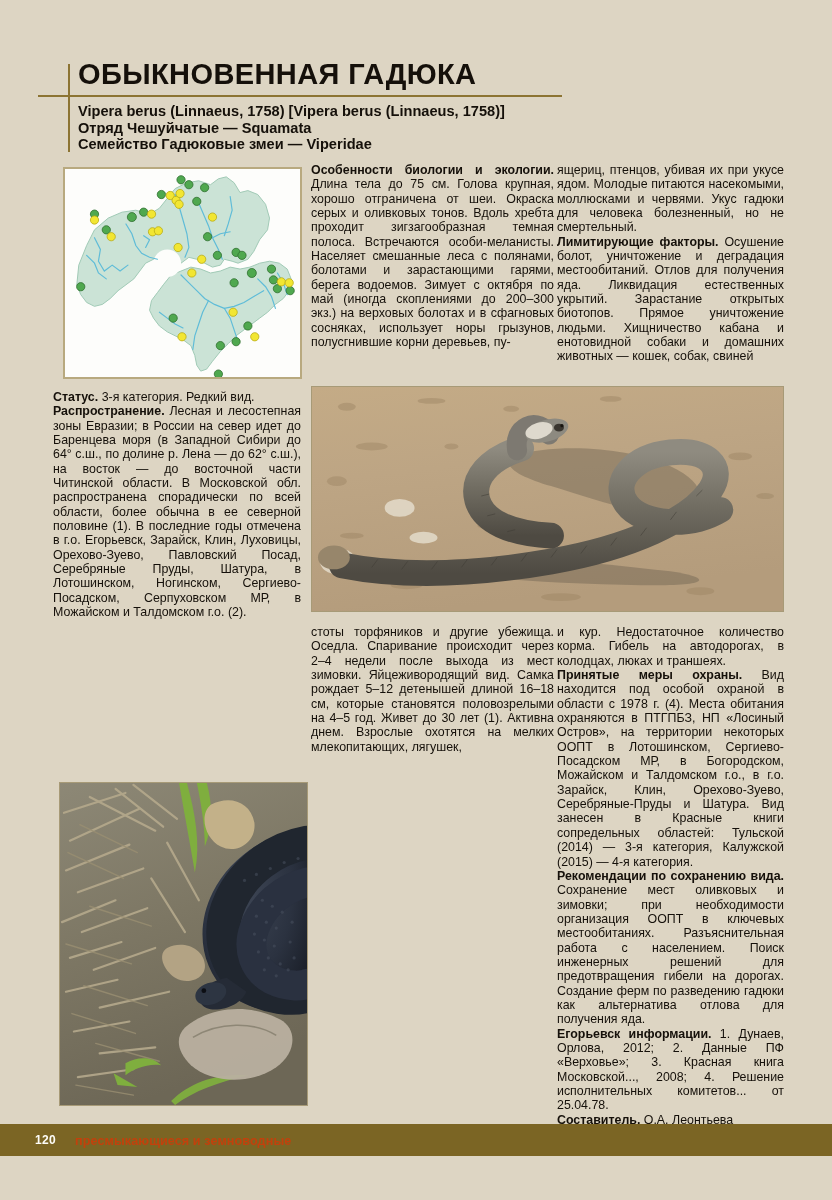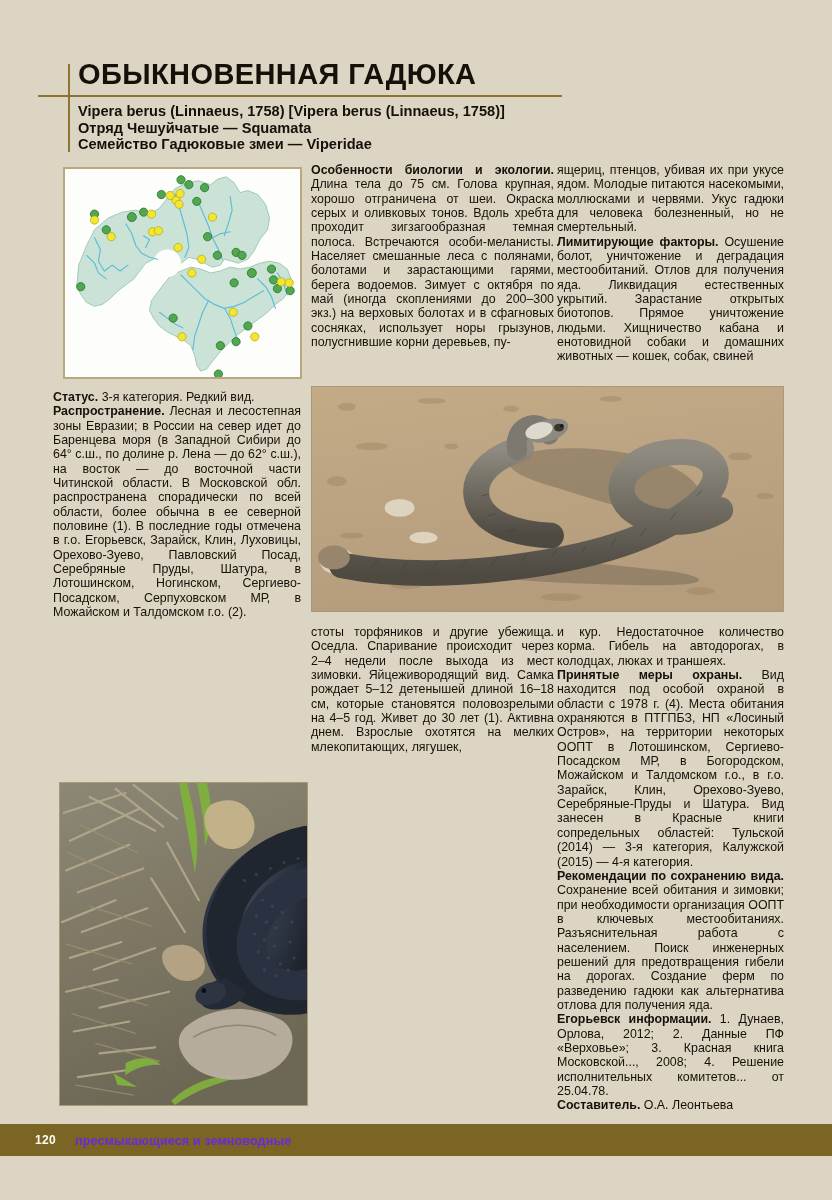--- a/index.html
+++ b/index.html
@@ -49,21 +49,21 @@
 
   
   .photo{position:absolute;overflow:hidden;background:#8b8374;border:1px solid #a79a77;box-sizing:border-box;}
   #photo-adder-sand{left:311px;top:386px;width:473px;height:226px;}
   #photo-adder-black{left:59px;top:782px;width:249px;height:324px;}
   .ph-svg{display:block;width:100%;height:100%;}
 
   
   .footer{position:absolute;left:0;top:1124px;width:832px;height:32px;background:#7b6524;}
   .footer-pageno{position:absolute;left:35px;top:1133px;font-size:12px;font-weight:bold;color:#fdfcf7;letter-spacing:.3px;}
-  .footer-text{position:absolute;left:75px;top:1134px;font-size:12.6px;font-weight:bold;color:#6d28d9;letter-spacing:.1px;}
+  .footer-text{position:absolute;left:75px;top:1134px;font-size:12.6px;font-weight:bold;color:#c2410c;letter-spacing:.1px;}
 </style>
 </head>
 <body>
 
 <div class="page">
 
   <div class="header">
     <div class="rule-v"></div>
     <div class="rule-h"></div>
     <div class="title">ОБЫКНОВЕННАЯ ГАДЮКА</div>
@@ -255,21 +255,21 @@
     </svg>
   </div>
 
   <div class="col" id="col2b">
     <p><span>стоты торфяников и другие убежища. Оседла. Спаривание происходит через 2–4 недели после выхода из мест зимовки. Яйцеживородящий вид. Самка рождает 5–12 детенышей длиной 16–18 см, которые становятся половозрелыми на 4–5 год. Живет до 30 лет (1). Активна днем. Взрослые охотятся на мелких млекопитающих, лягушек,</span></p>
   </div>
 
   <div class="col" id="col3b">
     <p><span>и кур. Недостаточное количество корма. Гибель на автодорогах, в колодцах, люках и траншеях.</span></p>
     <p><b>Принятые меры охраны.</b><span> Вид находится под особой охраной в области с 1978 г. (4). Места обитания охраняются в ПТГПБЗ, НП «Лосиный Остров», на территории некоторых ООПТ в Лотошинском, Сергиево-Посадском МР, в Богородском, Можайском и Талдомском г.о., в г.о. Зарайск, Клин, Орехово-Зуево, Серебряные-Пруды и Шатура. Вид занесен в Красные книги сопредельных областей: Тульской (2014) — 3-я категория, Калужской (2015) — 4-я категория.</span></p>
-    <p><b>Рекомендации по сохранению вида.</b><span> Сохранение всей обитания и зимовки; при необходимости организация ООПТ в ключевых местообитаниях. Разъяснительная работа с населением. Поиск инженерных решений для предотвращения гибели на дорогах. Создание ферм по разведению гадюки как альтернатива отлова для получения яда.</span></p>
+    <p><b>Рекомендации по сохранению вида.</b><span> Сохранение мест оливковых и зимовки; при необходимости организация ООПТ в ключевых местообитаниях. Разъяснительная работа с населением. Поиск инженерных решений для предотвращения гибели на дорогах. Создание ферм по разведению гадюки как альтернатива отлова для получения яда.</span></p>
     <p><b>Егорьевск информации.</b><span> 1. Дунаев, Орлова, 2012; 2. Данные ПФ «Верховье»; 3. Красная книга Московской..., 2008; 4. Решение исполнительных комитетов... от 25.04.78.</span></p>
     <p><b>Составитель.</b><span> О.А. Леонтьева</span></p>
   </div>
 
   <div class="photo" id="photo-adder-black">
     <svg class="ph-svg" viewBox="0 0 249 324" preserveAspectRatio="none">
       <defs>
         <linearGradient id="litter" x1="0" y1="0" x2="0.3" y2="1">
           <stop offset="0%" stop-color="#8d8876"></stop>
           <stop offset="50%" stop-color="#7d7764"></stop>

